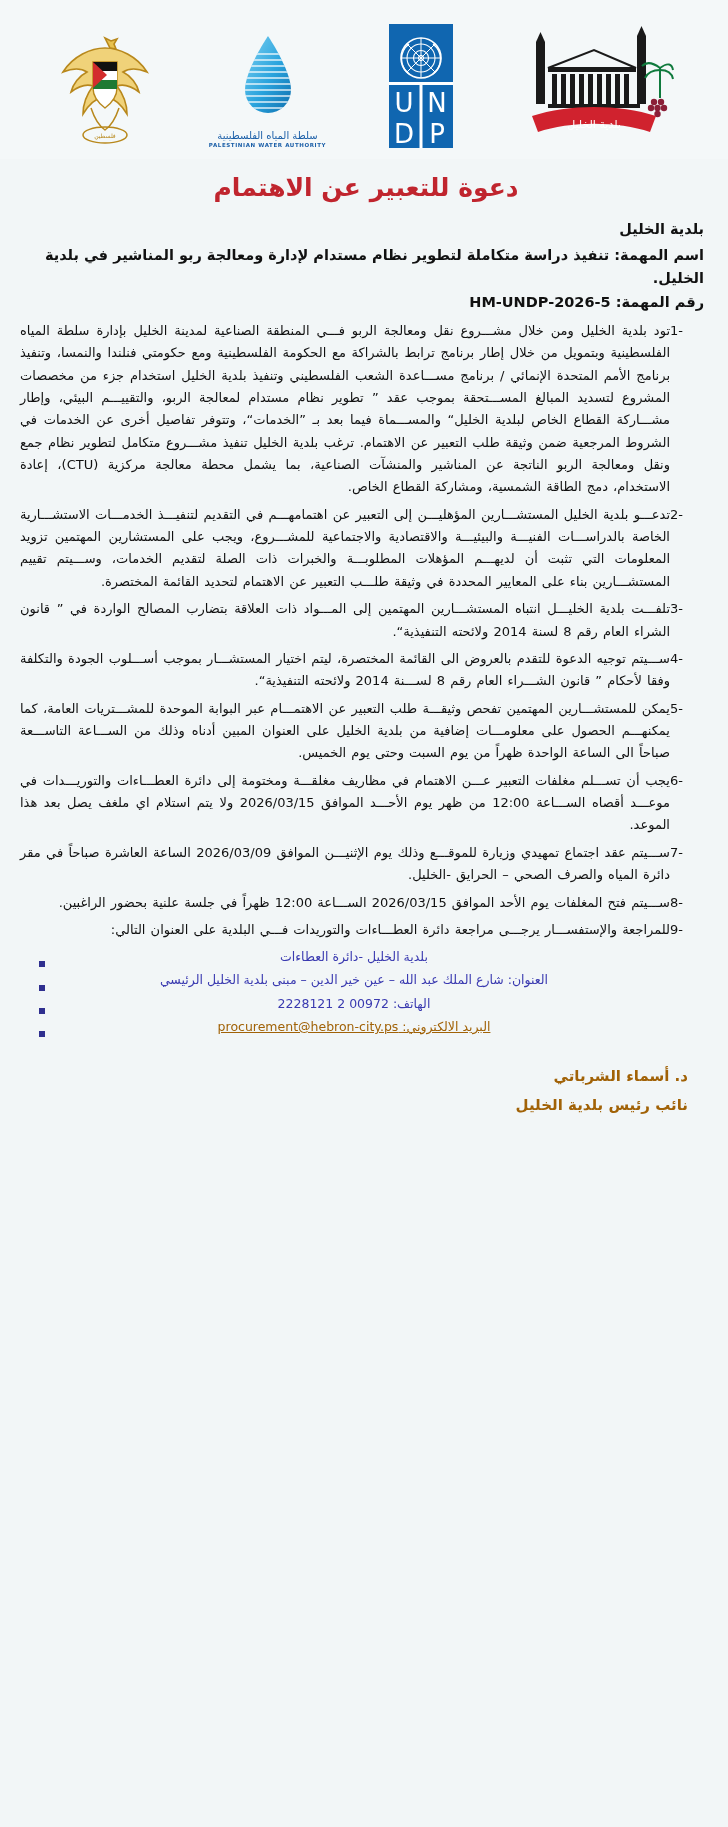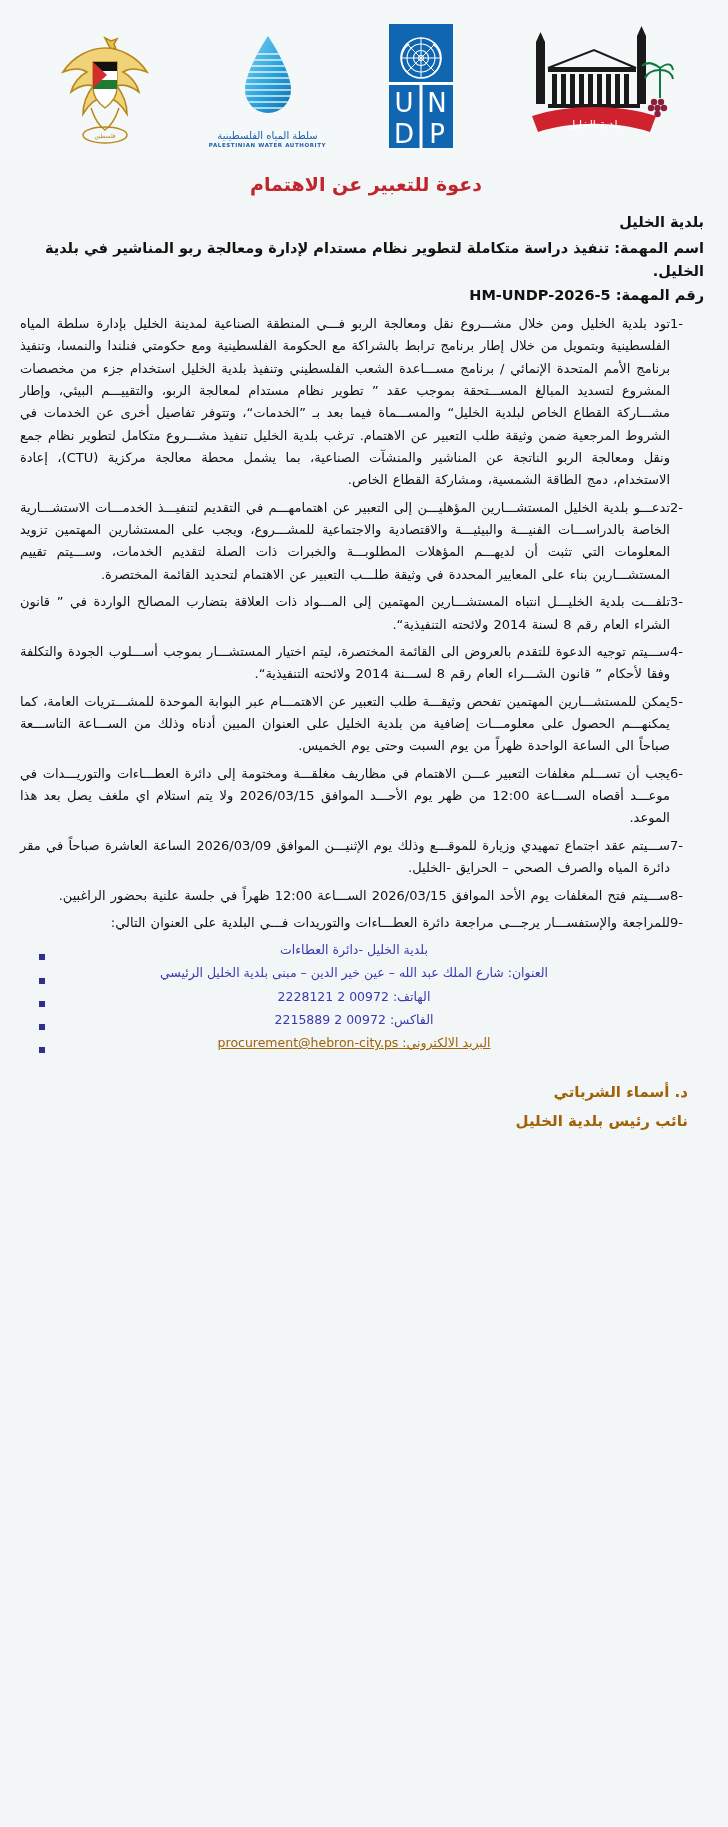--- a/index.html
+++ b/index.html
@@ -43,21 +43,21 @@
     white-space:nowrap;
   }
   .logo-caption-en{
     font-size:5.5px;color:#1b5fa8;letter-spacing:.6px;margin-top:1px;
     white-space:nowrap;font-weight:bold;
   }
   
   .doc-title{
     text-align:center;
     color:#c0252e;
-    font-size:19px;
+    font-size:25px;
     font-weight:bold;
     margin:14px 0 16px 4px;
     letter-spacing:0px;
   }
   .head-line{
     text-align:right;
     font-size:14.5px;
     font-weight:bold;
     color:#111;
     padding:0 24px 0 24px;
@@ -361,26 +361,20 @@
     </li>
 
 
     <li>
       <span class="ctext-contact">الهاتف: 00972 2 2228121</span>
       <span class="bullet">
           <i></i>
         </span>
     </li>
 
-    <li>
-      <span class="ctext-contact">الفاكس: 00972 2 2215889</span>
-      <span class="bullet">
-          <i></i>
-        </span>
-    </li>
 
     <li>
       <span class="ctext-contact link">البريد الالكتروني: procurement@hebron-city.ps</span>
       <span class="bullet">
           <i></i>
         </span>
     </li>
 
   </ul>
 

